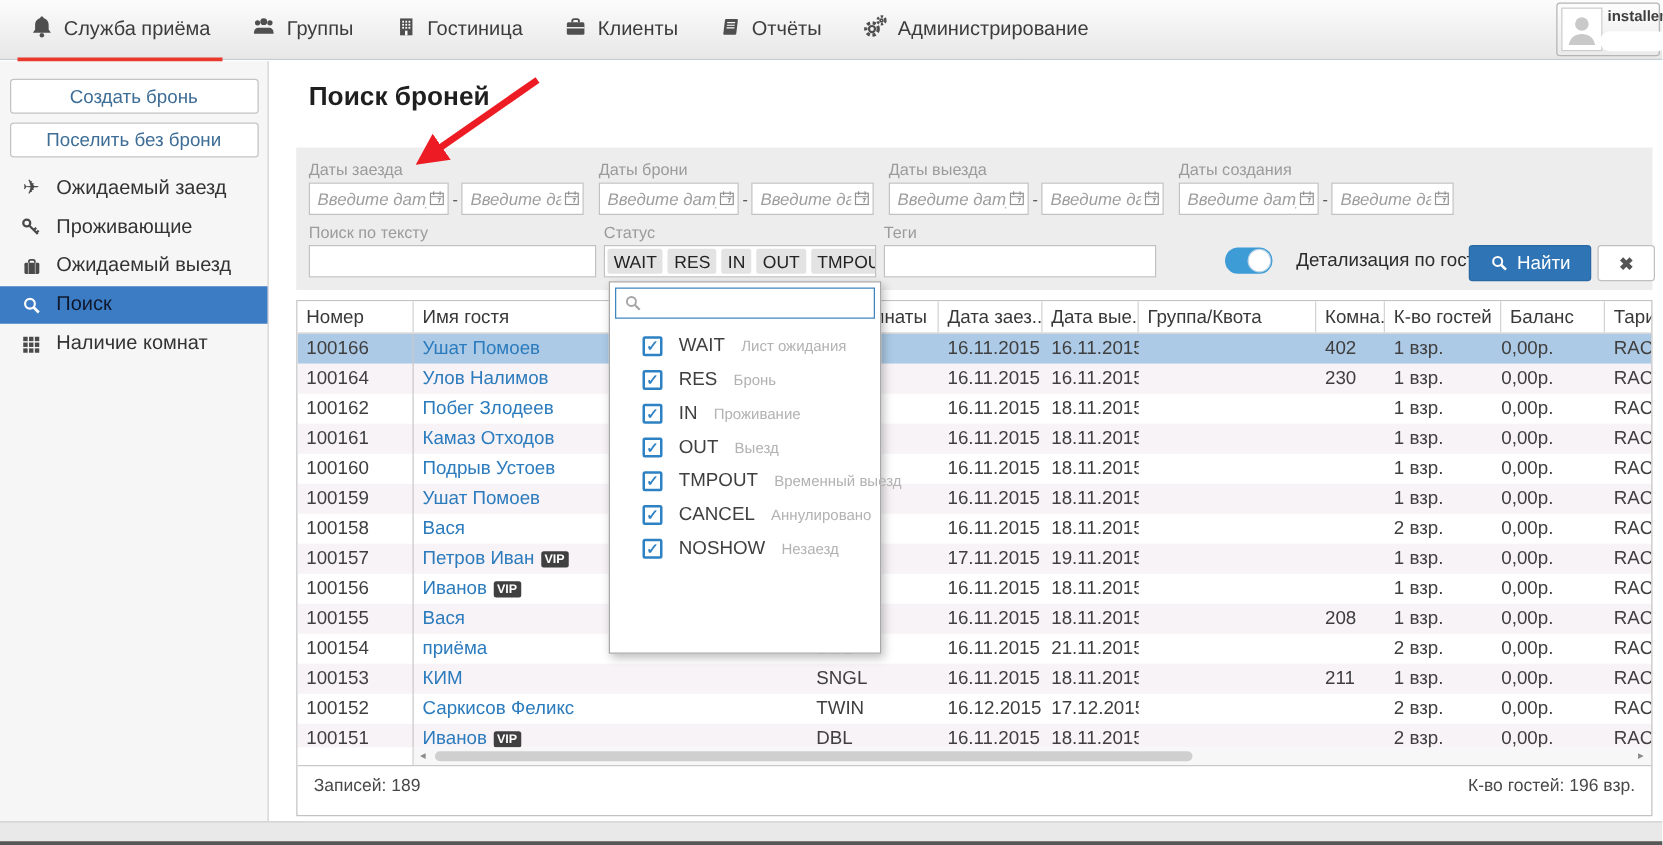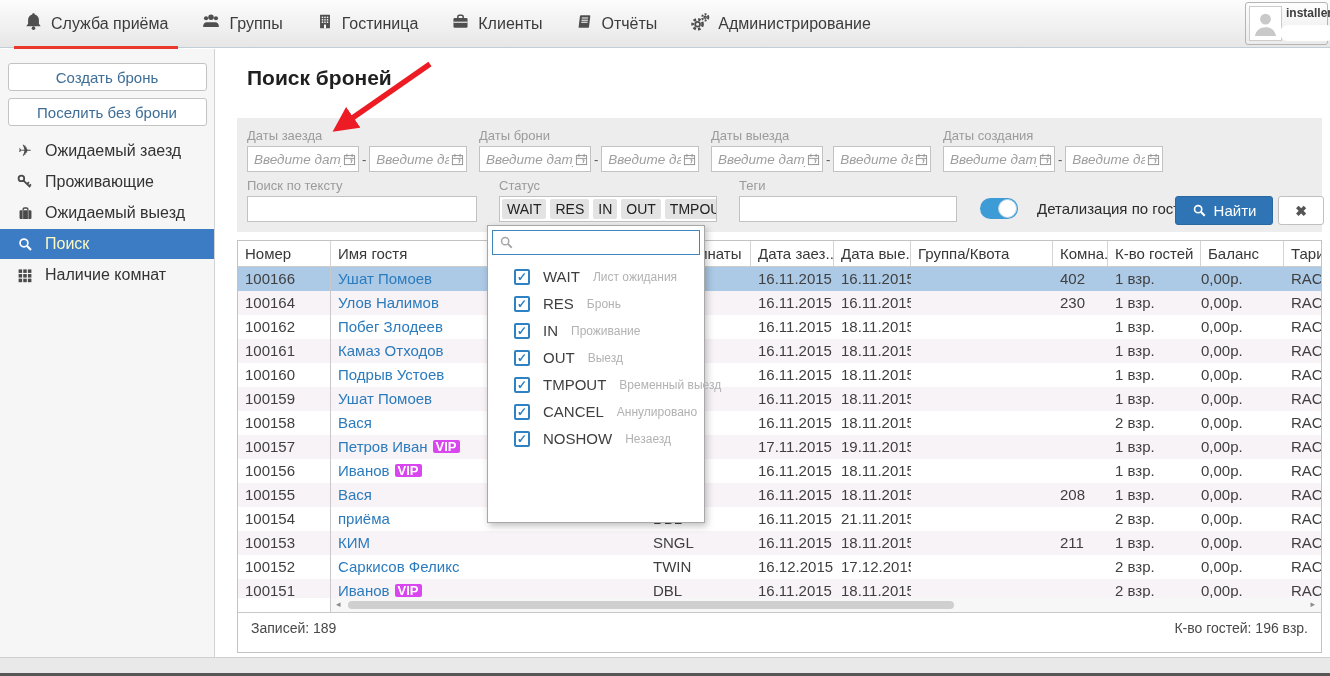--- a/index.html
+++ b/index.html
@@ -23,21 +23,21 @@
   
   .sidebar{position:absolute;left:0;top:49px;width:215px;height:608px;box-sizing:border-box;
            background:#f6f6f6;border-right:1px solid #d2d2d2;padding-top:14px}
   .side-btn{display:block;width:199px;margin:0 auto 7px;height:28px;line-height:26px;box-sizing:border-box;
             background:#fff;border:1px solid #c3c3c3;border-radius:3px;font-size:15px;color:#3e6d96;
             text-align:center;cursor:pointer;font-family:inherit}
   .side-items{margin-top:10px}
   .side-item{display:flex;align-items:center;gap:11px;height:30px;padding-left:16px;font-size:16px;
              color:#333;cursor:pointer;margin-bottom:1px}
   .side-item .ic{width:18px;height:18px;flex:none;color:#4a4a4a;display:flex;align-items:center;justify-content:center}
-  .side-item.active{background:#3b7cc4;color:#fef9c3}
+  .side-item.active{background:#3b7cc4;color:#0f172a}
   .side-item.active .ic{color:#fff}
   .glyph-ic{font-size:16px;line-height:18px;font-style:normal}
 
   
   .page-title{position:absolute;left:247px;top:66px;font-size:21px;font-weight:bold;color:#1f1f1f}
   .annot{position:absolute;left:310px;top:55px;z-index:12;pointer-events:none}
 
   
   .filter-panel{position:absolute;left:237px;top:118px;width:1085px;height:114px;background:#ededed}
   .fp-row1{position:absolute;left:10px;top:10px;display:flex;gap:14px}
@@ -45,21 +45,21 @@
   .fglabel{font-size:13px;color:#9b9b9b;margin-bottom:3px}
   .drow{display:flex;align-items:center}
   .dinput{position:relative}
   .dinput input{height:26px;box-sizing:border-box;border:1px solid #c2c2c2;background:#fff;
                 padding:0 17px 0 6px;font-size:13.5px;font-style:italic;color:#444;font-family:inherit}
   .dinput input::placeholder{color:#9e9e9e;font-style:italic;opacity:1}
   .dinput.from input{width:112px}
   .dinput.to input{width:98px}
   .cal{position:absolute;right:3px;top:6px}
   .dash{margin:0 3px;color:#555;font-size:13px}
-  .fp-row2{position:absolute;left:10px;top:60px;display:flex;gap:22px}
+  .fp-row2{position:absolute;left:10px;top:60px;display:flex;gap:6px}
   .fcol{display:flex;flex-direction:column}
   .finput{height:26px;box-sizing:border-box;border:1px solid #c2c2c2;background:#fff;
           font-size:14px;padding:0 6px;font-family:inherit;color:#333}
   .w230{width:230px}.w218{width:218px}
   .chipbox{width:218px;height:26px;box-sizing:border-box;background:#fff;border:1px solid #c2c2c2;
            display:flex;gap:4px;padding:2px;overflow:hidden;align-items:center;cursor:pointer}
   .chip{flex:none;background:#e3e3e3;border-radius:2px;padding:2px 5px;font-size:14px;color:#222;line-height:16px}
   .toggle-wrap{position:absolute;left:743px;top:80px;display:flex;align-items:center;gap:19px}
   .toggle{width:38px;height:21px;border-radius:11px;background:#c9c9c9;position:relative;cursor:pointer}
   .toggle.on{background:#3d9bd5}
@@ -97,21 +97,21 @@
   .c5{width:142px}.c6{width:55px}.c7{width:93px}.c8{width:83px}.c9{width:80px}
   .tbody{height:331px;overflow:hidden}
   .tr{display:flex;height:24px;box-sizing:border-box;cursor:pointer}
   .tbody .tr:nth-of-type(even){background:#f8f3f7}
   .tr.selected{background:#accae6 !important}
   .td{flex:none;box-sizing:border-box;font-size:15px;color:#3f3f3f;padding:3px 0 0 7px;
       white-space:nowrap;overflow:hidden}
   .td.c0{border-right:1px solid #c9c9c9}
   .td.c8{padding-right:10px;padding-left:0}
   .name-link{color:#2b7bbd;text-decoration:none;cursor:pointer}
-  .vip{display:inline-block;background:#d946ef;color:#fff;font-size:13px;font-weight:bold;
+  .vip{display:inline-block;background:#404040;color:#fff;font-size:10px;font-weight:bold;
        border-radius:2px;padding:1px 3px;margin-left:5px;vertical-align:1px;line-height:11px}
   .hscroll{display:flex;height:14px;box-sizing:border-box}
   .hs-left{width:93px;flex:none;border-right:1px solid #c9c9c9;box-sizing:border-box;background:#fff}
   .hs-track{position:relative;flex:1;background:#f7f7f7}
   .hs-arrow{position:absolute;top:1px;font-size:9px;color:#8a8a8a;cursor:pointer}
   .hs-arrow.left{left:5px}.hs-arrow.right{right:6px}
   .hs-thumb{position:absolute;left:17px;top:3px;width:606px;height:8px;background:#cfcfcf;border-radius:4px;cursor:pointer}
   .tfoot{height:23px;box-sizing:border-box;border-top:1px solid #c9c9c9;display:flex;align-items:center;
          justify-content:space-between;padding:15px 13px;font-size:14px;color:#484848}
 

